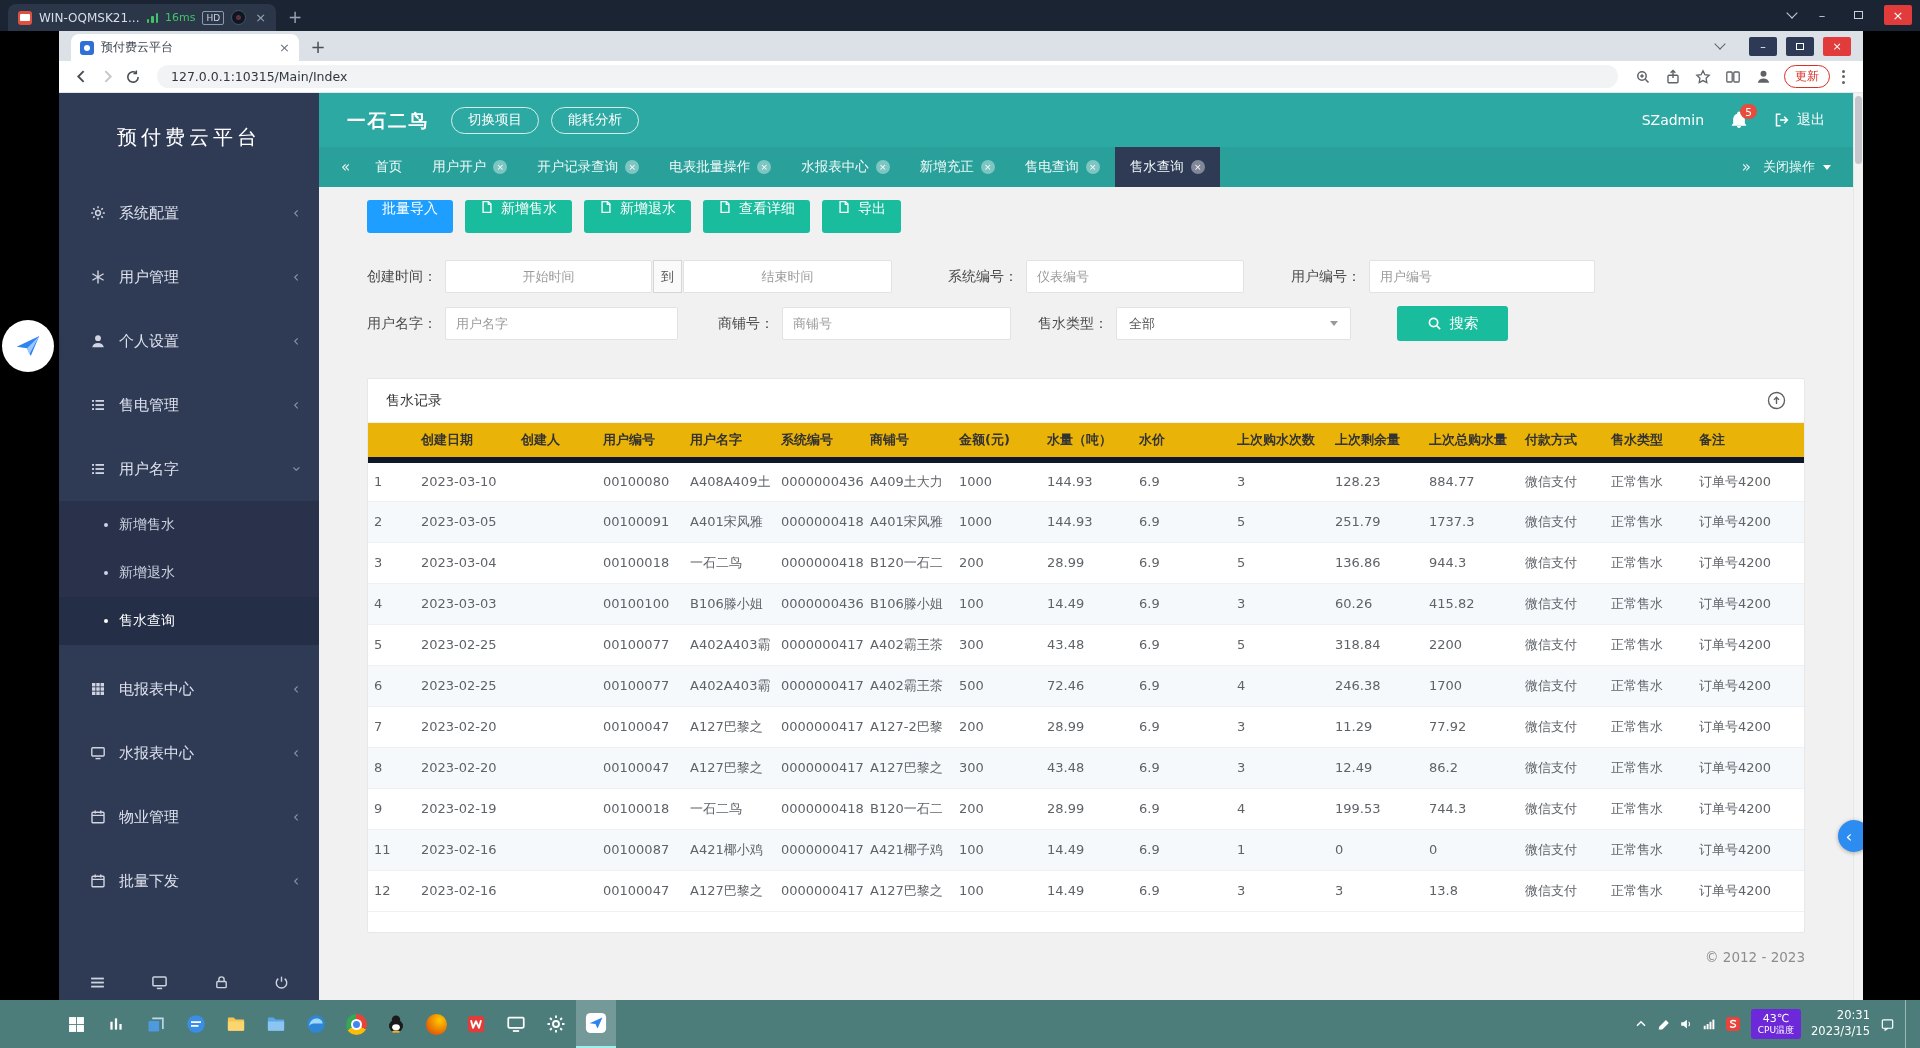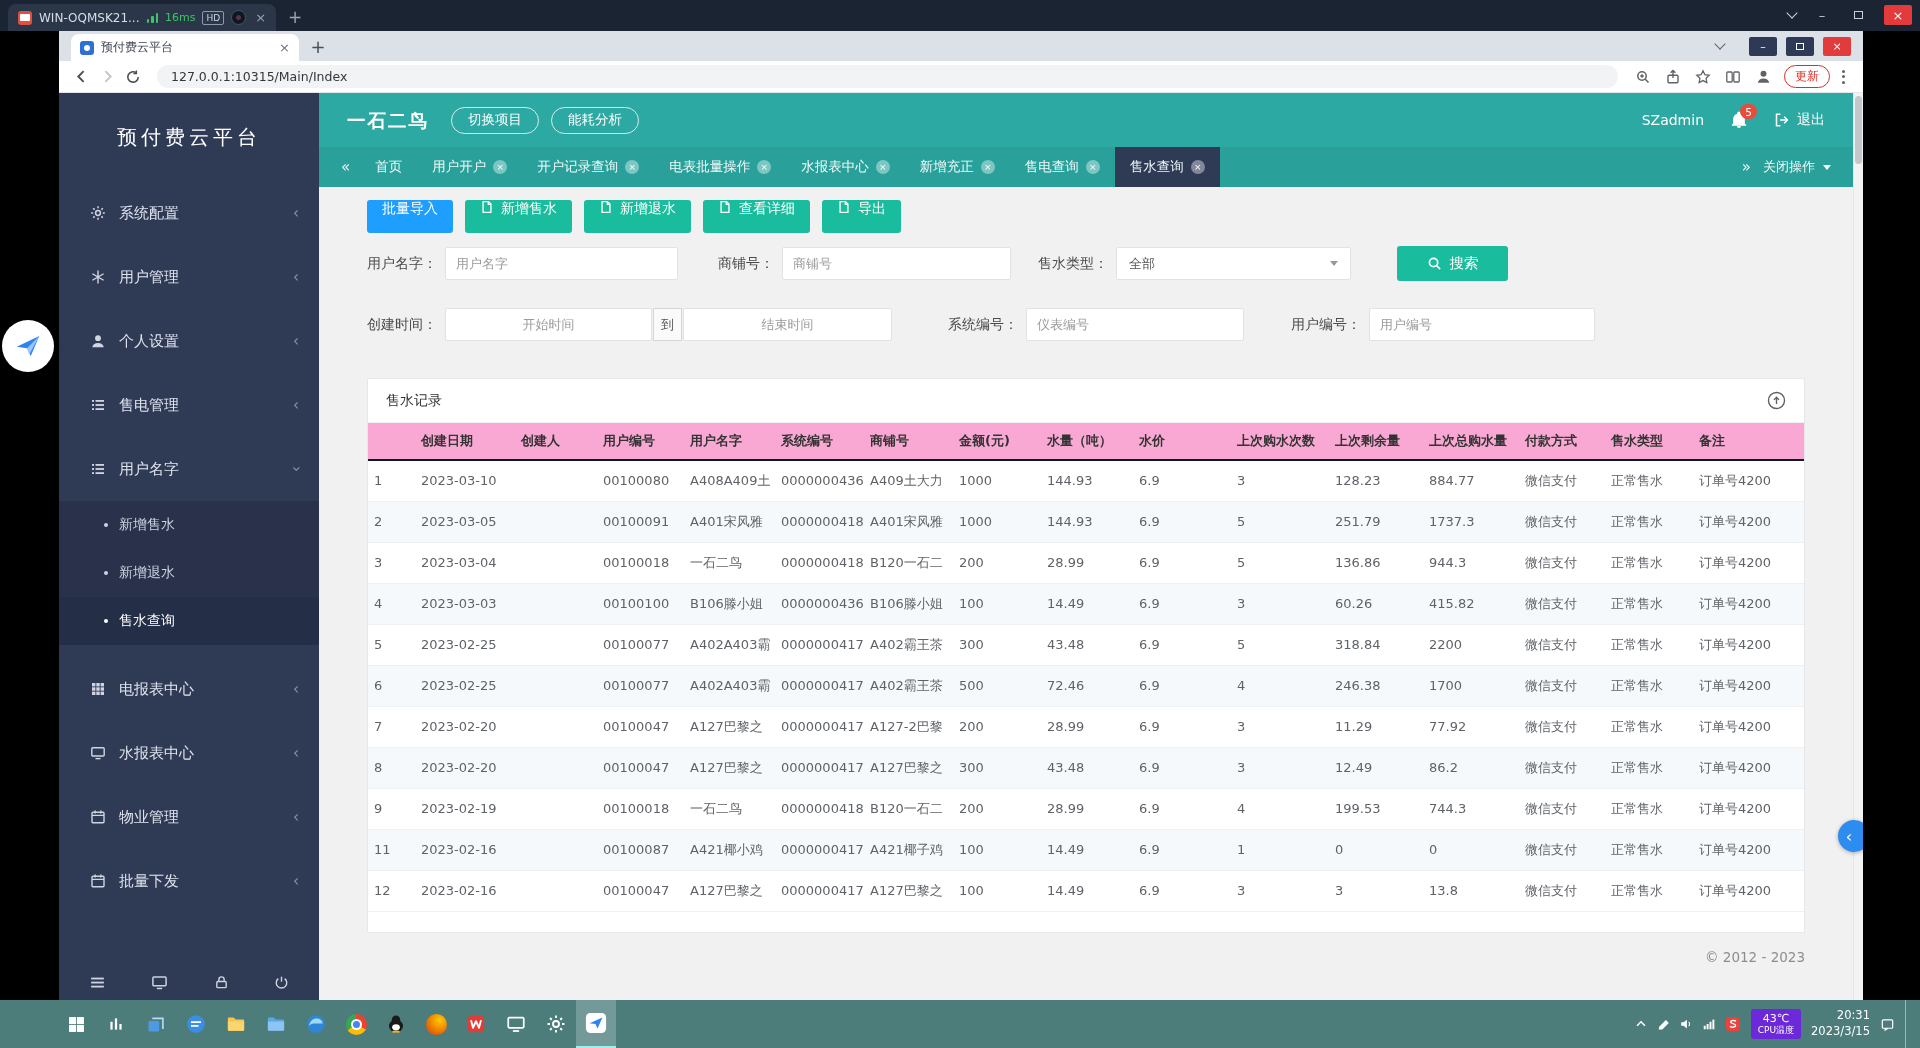--- a/index.html
+++ b/index.html
@@ -110,21 +110,21 @@
 .ml56{margin-left:56px}.ml47{margin-left:47px}.ml40{margin-left:40px}.ml27{margin-left:27px}
 .tobox{width:29px;height:33px;border:1px solid #d6d6d6;background:#fafafa;display:flex;align-items:center;justify-content:center;font-size:13px;color:#555;margin-left:1px;margin-right:1px}
 .fsel{height:33px;border:1px solid #e2e2e2;border-radius:2px;background:#fff;display:flex;align-items:center;justify-content:space-between;padding:0 12px;font-size:13px;color:#555}
 .searchbtn{margin-left:46px;width:111px;height:35px;border:none;border-radius:3px;background:#19bc9c;color:#fff;font-size:14.5px;display:flex;align-items:center;justify-content:center;gap:8px;font-family:inherit}
 
 .panel{margin-top:37px;background:#fff;border:1px solid #e7e7e7;border-radius:2px;height:555px;overflow:hidden}
 .panel-h{height:44px;display:flex;align-items:center;padding:0 18px;font-size:14px;color:#333;border-bottom:1px solid #f0f0f0}
 .collapse{margin-left:auto;display:flex}
 .tblwrap{overflow:hidden}
 table.grid{border-collapse:collapse;table-layout:fixed;width:1465px}
-table.grid th{height:37px;font-size:13px;font-weight:bold;color:#333;text-align:left;padding:0 0 0 6px;white-space:nowrap;overflow:hidden;background:#f9a8d4;border-bottom:2px solid #0f172a}
+table.grid th{height:37px;font-size:13px;font-weight:bold;color:#333;text-align:left;padding:0 0 0 6px;white-space:nowrap;overflow:hidden;background:#eab308;border-bottom:6px solid #0f172a}
 table.grid td{height:41px;font-size:13px;color:#5f6368;padding:0 0 0 6px;white-space:nowrap;overflow:hidden;border-bottom:1px solid #eef1f4}
 table.grid tbody tr:nth-child(even){background:#f5f9fb}
 .copyright{margin-top:16px;text-align:right;font-size:13.5px;color:#8d8d8d}
 
 
 .vscroll{width:10px;flex:none;background:#f3f3f3;border-left:1px solid #e6e6e6;position:relative}
 .vthumb{position:absolute;top:3px;left:1px;width:7px;height:68px;border-radius:4px;background:#c3c7cb}
 .handle{position:absolute;right:-7px;top:727px;width:32px;height:32px;border-radius:50%;background:#2d8cf0;color:#fff;font-size:16px;display:flex;align-items:center;justify-content:center;padding-right:10px;box-shadow:0 1px 4px rgba(0,0,0,.3)}
 
 
@@ -501,48 +501,48 @@
                 </button>
                 <button class="btn teal">
                   <span><svg width="14" height="14" viewBox="0 0 16 16" fill="none" stroke="#fff" stroke-width="1.5">
                       <path d="M3.5 1.8h6.2l2.8 2.8v9.6H3.5z"></path>
                       <path d="M9.5 2v3h3"></path>
                     </svg></span>
                   <span>导出</span>
                 </button>
               </div>
 
+            <div class="frow f1">
+              <span class="flabel">创建时间：</span>
+              <input class="fin date w207" placeholder="开始时间" style="">
+              <span class="tobox">到</span>
+              <input class="fin date w209" placeholder="结束时间" style="">
+              <span class="flabel ml56">系统编号：</span>
+              <input class="fin w218" placeholder="仪表编号" style="">
+              <span class="flabel ml47">用户编号：</span>
+              <input class="fin w226" placeholder="用户编号" style="">
+            </div>
+
             <div class="frow f2">
               <span class="flabel">用户名字：</span>
               <input class="fin w233" placeholder="用户名字" style="">
               <span class="flabel ml40">商铺号：</span>
               <input class="fin w229" placeholder="商铺号" style="">
               <span class="flabel ml27">售水类型：</span>
               <div class="fsel w235">
                 <span>全部</span>
                 <i class="caret gray"></i>
               </div>
               <button class="searchbtn">
                 <svg width="15" height="15" viewBox="0 0 16 16" fill="none" stroke="#fff" stroke-width="1.8">
                     <circle cx="7" cy="7" r="4.4"></circle>
                     <path d="m10.4 10.4 3.6 3.6"></path>
                   </svg>
                 <span>搜索</span>
               </button>
-            </div>
-
-            <div class="frow f1">
-              <span class="flabel">创建时间：</span>
-              <input class="fin date w207" placeholder="开始时间" style="">
-              <span class="tobox">到</span>
-              <input class="fin date w209" placeholder="结束时间" style="">
-              <span class="flabel ml56">系统编号：</span>
-              <input class="fin w218" placeholder="仪表编号" style="">
-              <span class="flabel ml47">用户编号：</span>
-              <input class="fin w226" placeholder="用户编号" style="">
             </div>
 
             <div class="panel">
               <div class="panel-h">
                 <span>售水记录</span>
                 <span class="collapse">
                   <svg width="19" height="19" viewBox="0 0 18 18" fill="none" stroke="#606060" stroke-width="1.3">
                       <circle cx="9" cy="9" r="7.6"></circle>
                       <path d="M9 12.2V6M6.6 8.4 9 6l2.4 2.4"></path>
                     </svg>

